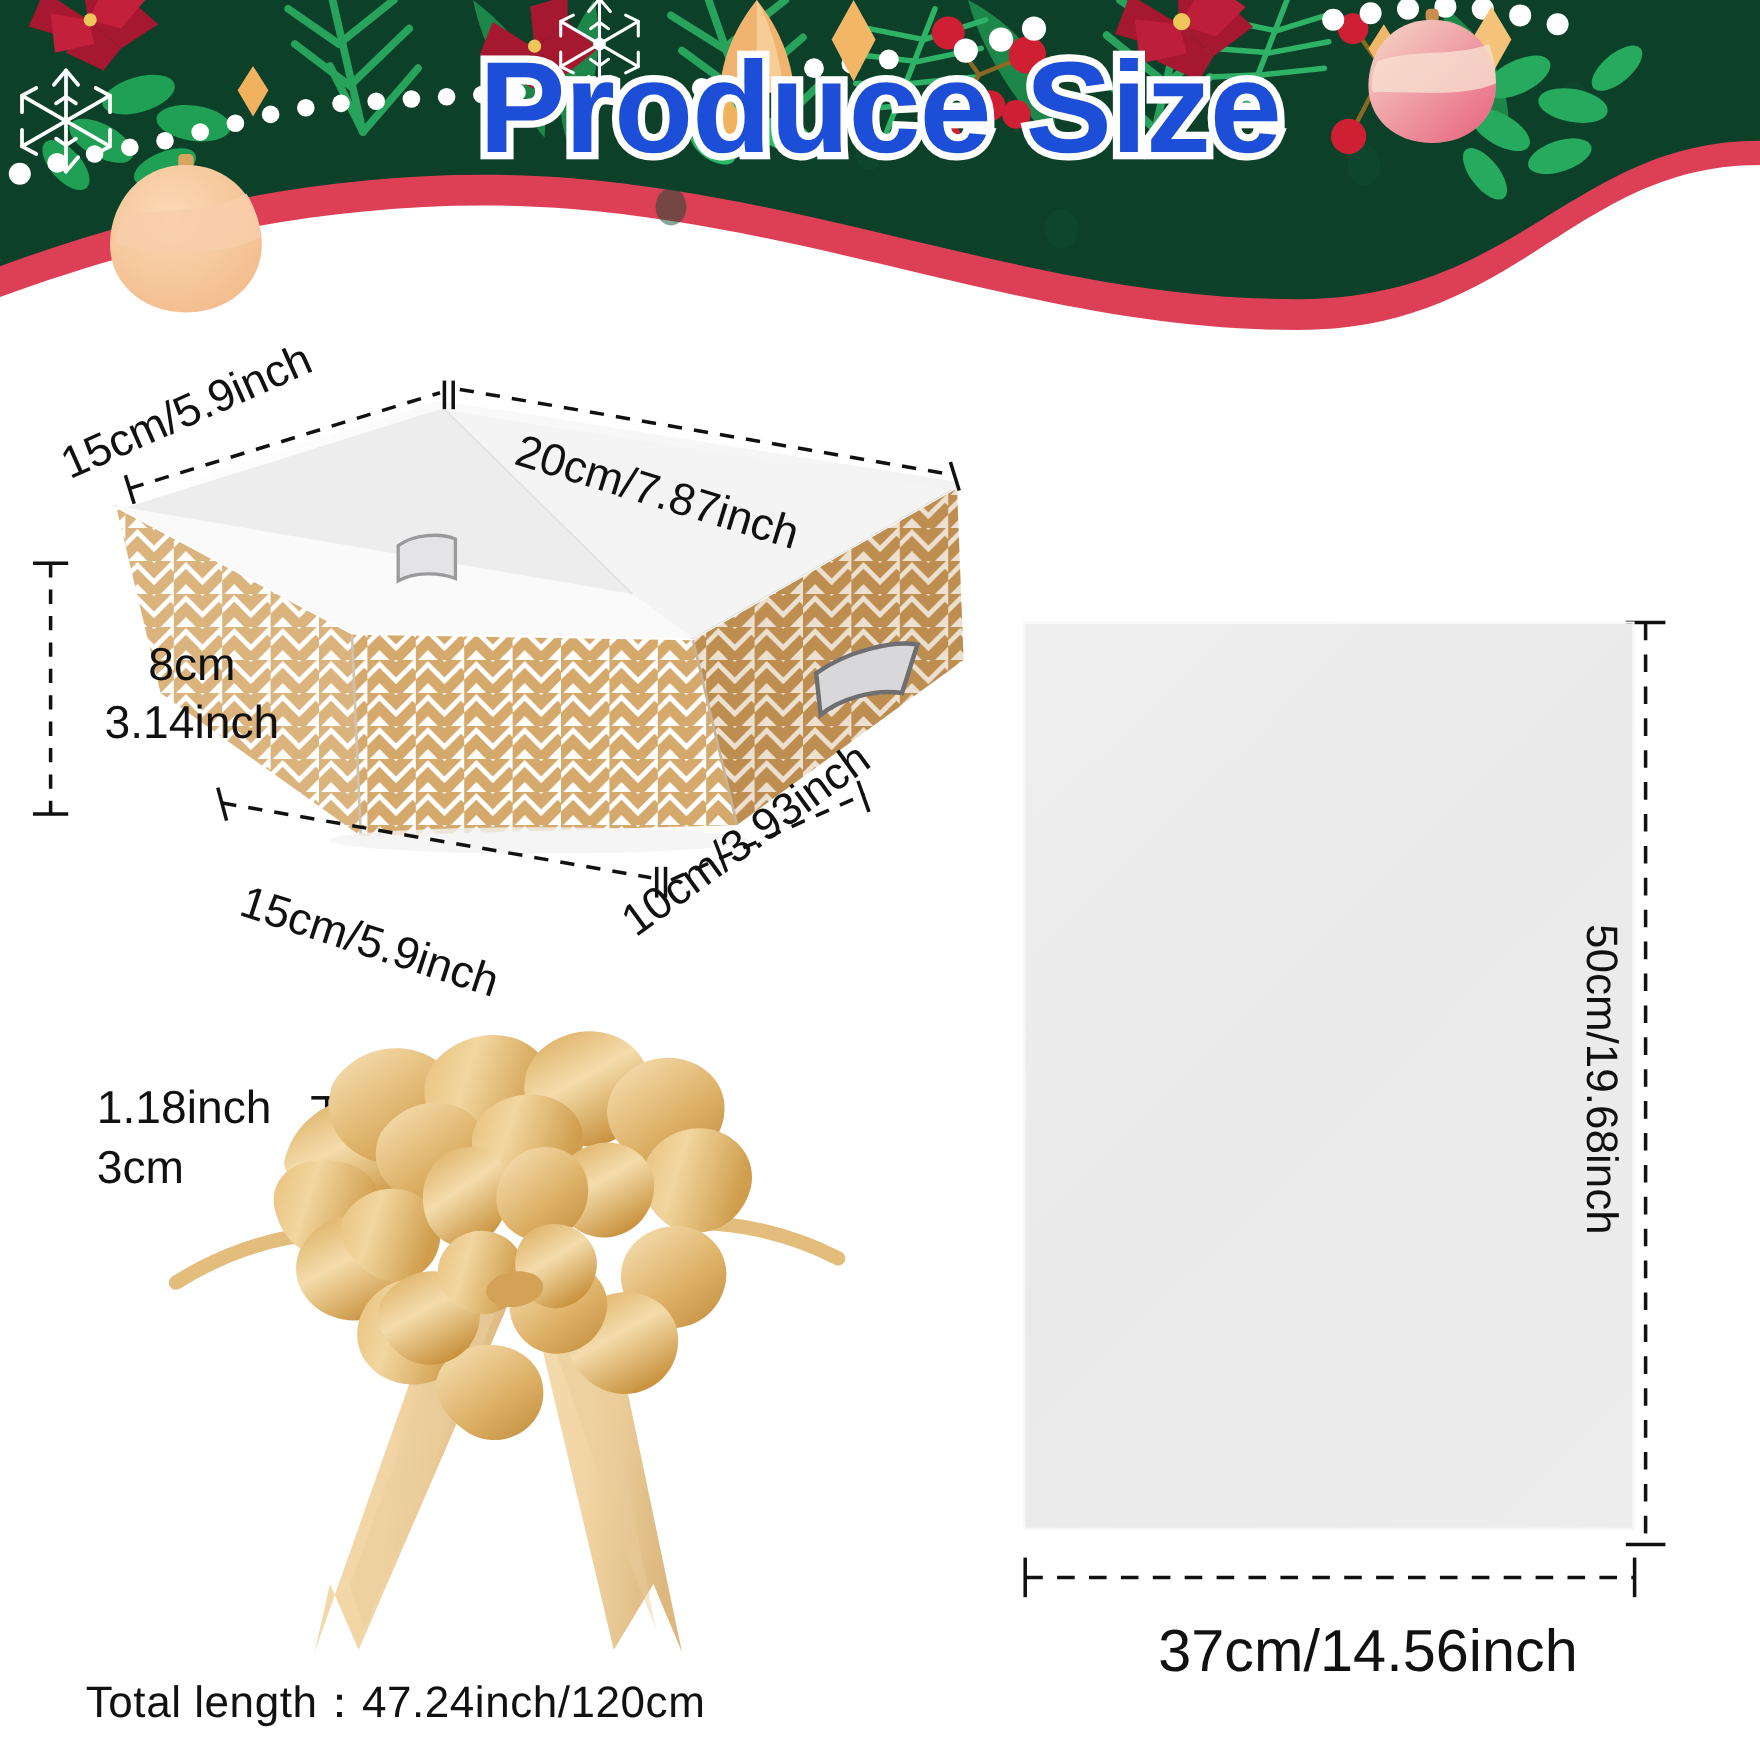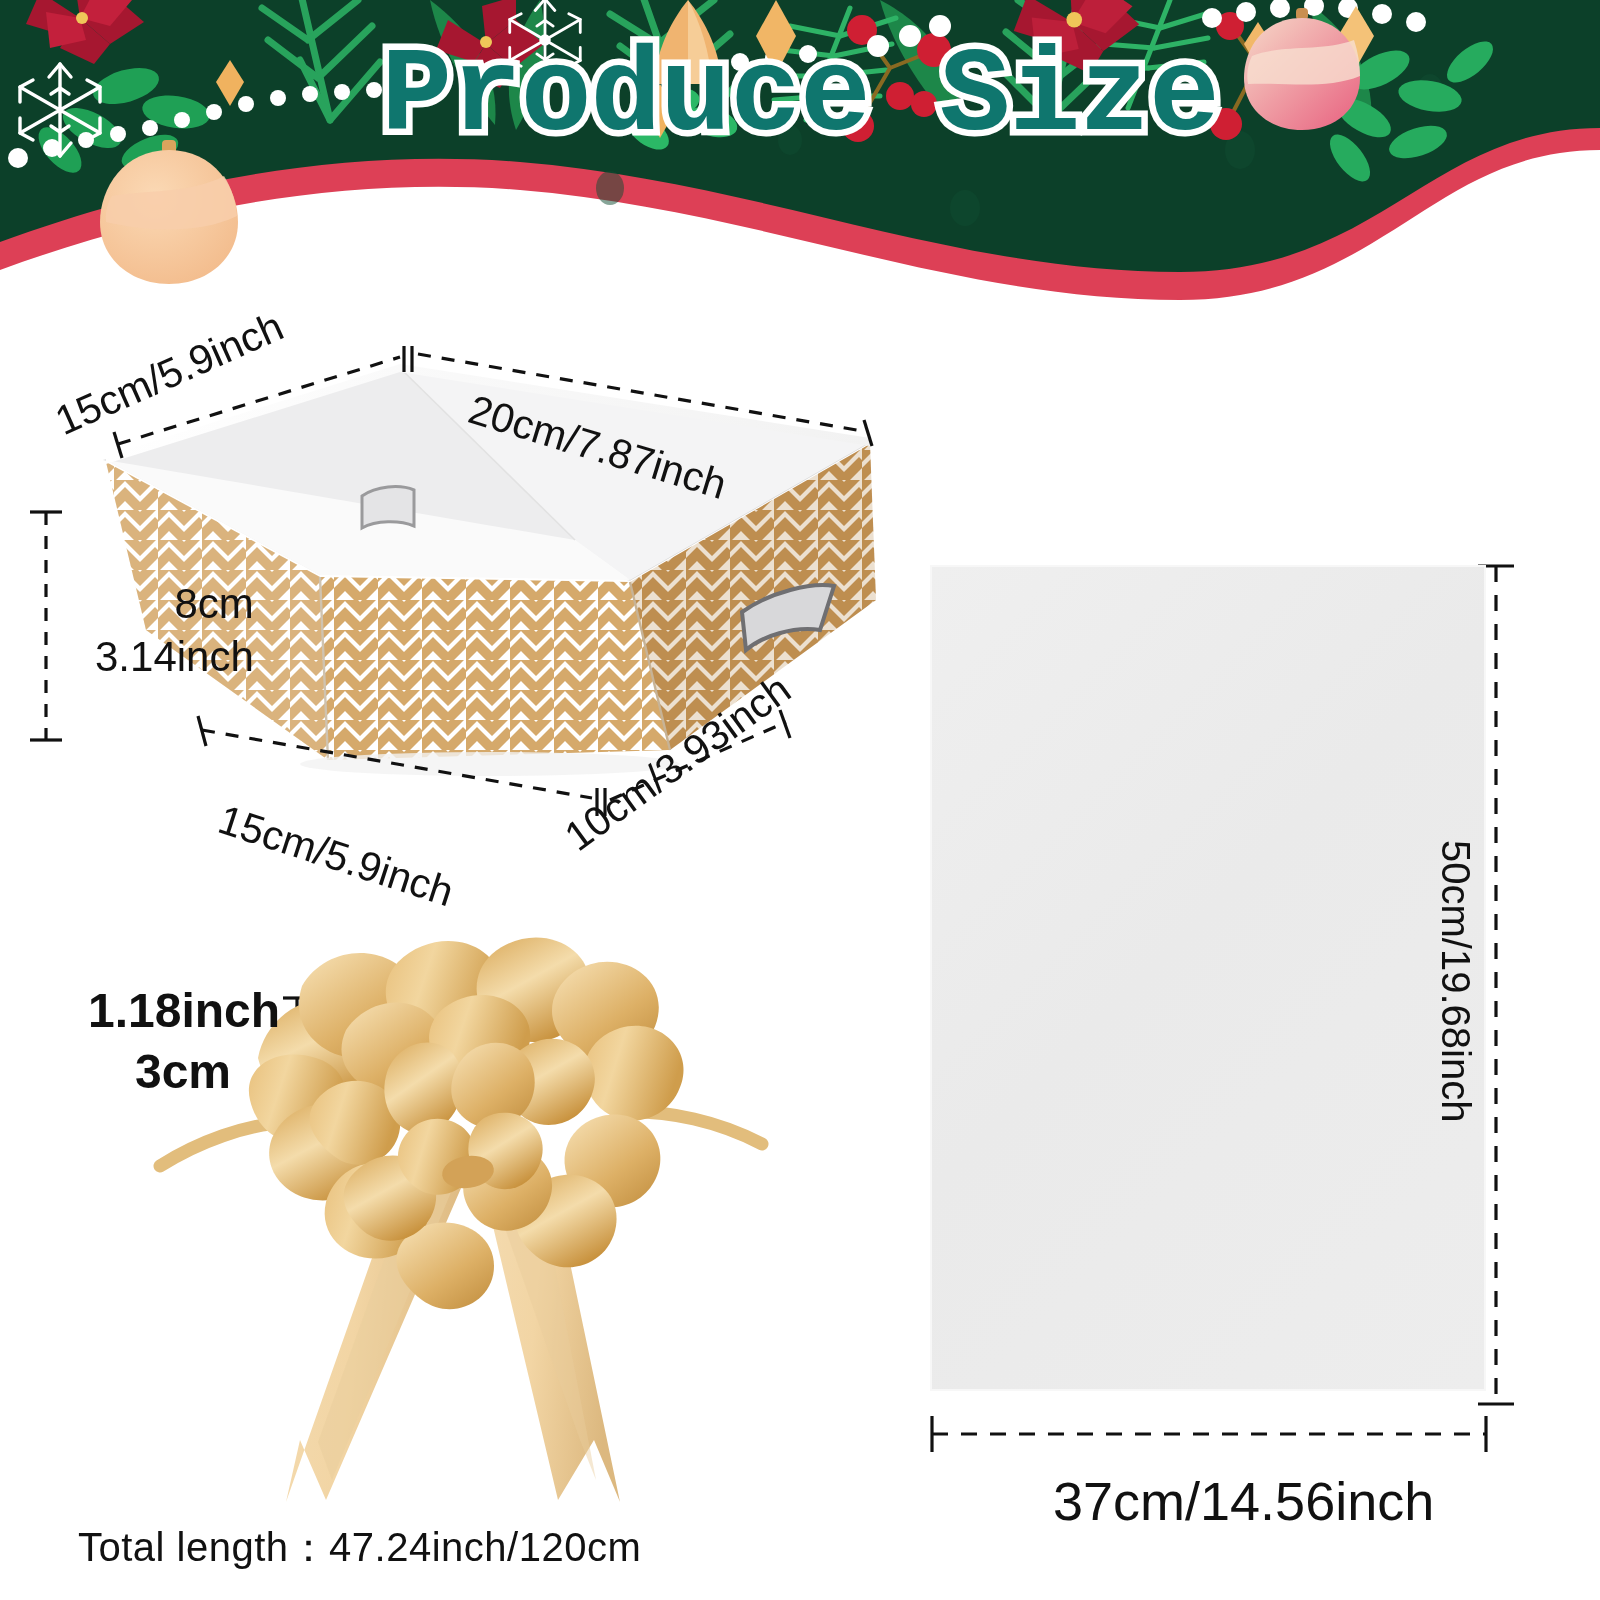--- a/index.html
+++ b/index.html
@@ -29,25 +29,25 @@
   #title-wrap {
     position: absolute;
     left: 0;
     top: 38px;
     width: 1600px;
     text-align: center;
     pointer-events: none;
   }
   #page-title {
     display: inline-block;
-    font-family: Liberation Mono, monospace;
+    font-family: Liberation Sans, sans-serif;
     font-size: 118px;
     font-weight: bold;
     letter-spacing: -1px;
-    color: #0f766e;
+    color: #1d4ed8;
     -webkit-text-stroke: 13px #ffffff;
     paint-order: stroke fill;
     text-shadow:
       0 0 0 #ffffff;
     line-height: 1.02;
   }
 
   
   #body-canvas {
     position: absolute;
@@ -128,30 +128,29 @@
   #lbl-top-left  { left: 58px;  top: 400px; font-size: 41px; transform: rotate(-24deg); transform-origin: left center; }
   #lbl-top-right { left: 470px; top: 385px; font-size: 41px; transform: rotate(17deg);  transform-origin: left center; }
   #lbl-bot-left  { left: 220px; top: 795px; font-size: 41px; transform: rotate(18deg);  transform-origin: left center; }
   #lbl-bot-right { left: 570px; top: 818px; font-size: 41px; transform: rotate(-36deg); transform-origin: left center; }
 
   #lbl-height {
     left: 95px;
     top: 578px;
     font-size: 42px;
     line-height: 1.25;
-    text-align: right;
+    text-align: center;
   }
   #lbl-bow {
     left: 88px;
     top: 980px;
-    font-size: 48px;
+    font-size: 42px;
     line-height: 1.28;
-    text-align: center;
+    text-align: left;
     width: 190px;
-    font-weight: bold;
   }
 </style>
 </head>
 <body>
 
 <div id="header-banner">
   <svg id="header-svg" width="1600" height="320" viewBox="0 0 1600 320">
     <defs>
       <clipPath id="hdrclip">
           <rect x="0" y="0" width="1600" height="320"></rect>

